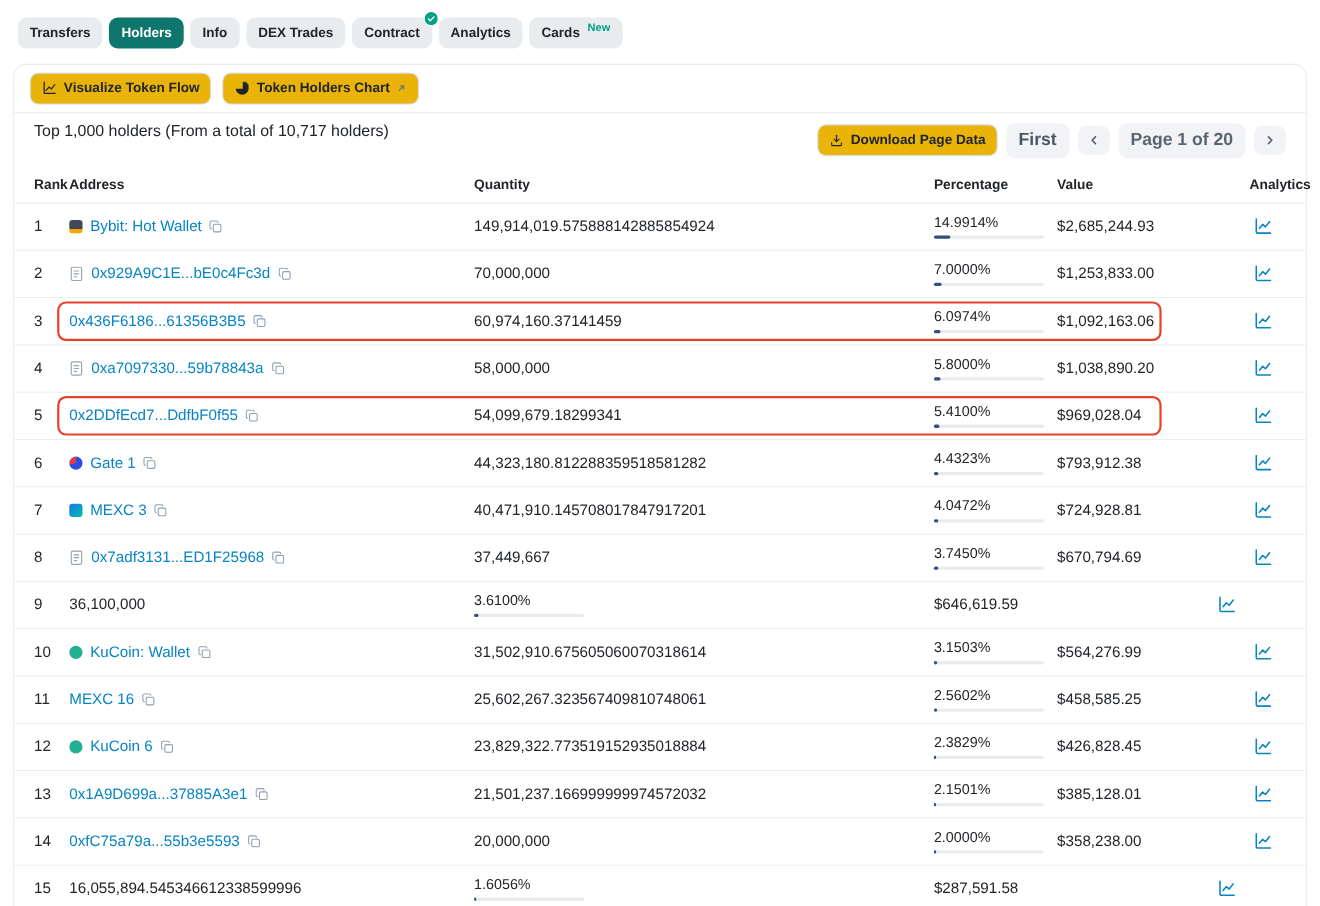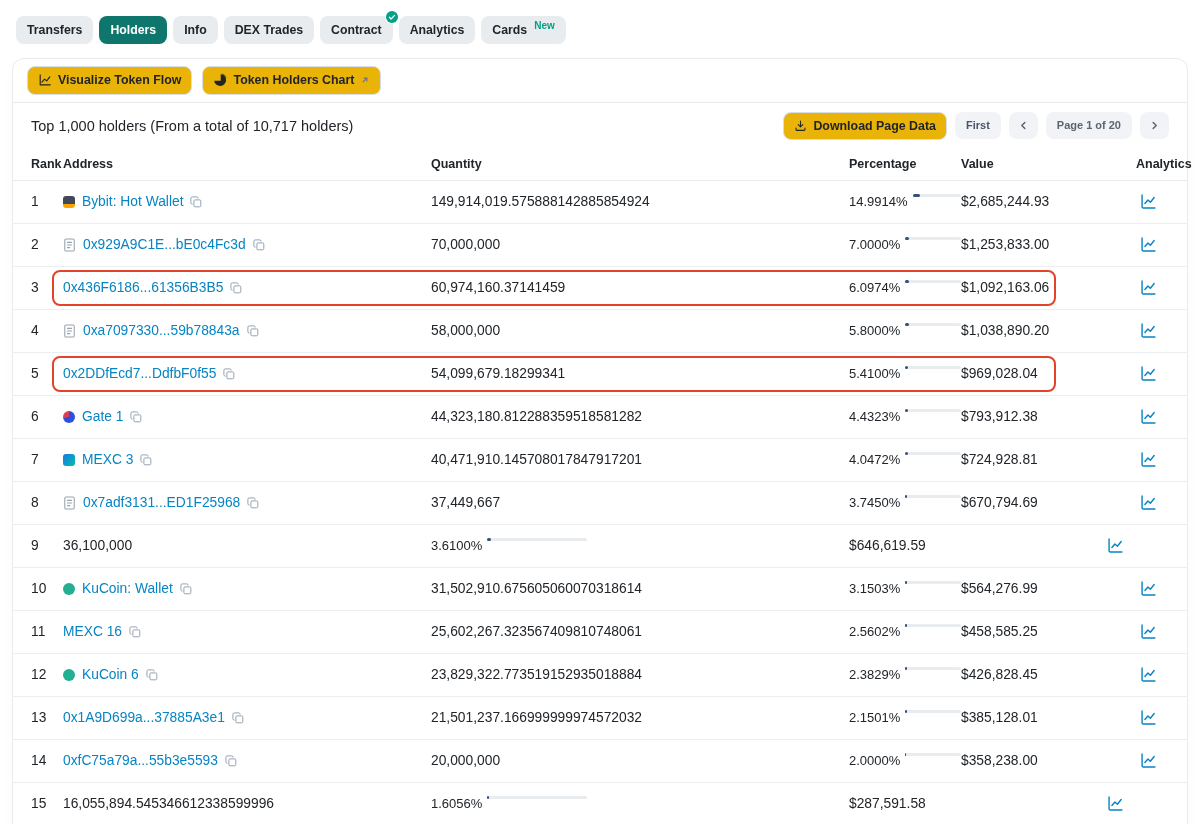--- a/index.html
+++ b/index.html
@@ -19,41 +19,41 @@
   
   .card { margin: 14px 12px 0; border: 1px solid #e9ecef; border-radius: 12px; height: 900px; background: #fff; box-shadow: 0 4px 14px rgba(0,0,0,.02); }
   .card-toolbar { display: flex; gap: 10px; padding: 7px 14px; border-bottom: 1px solid #e9ecef; }
   .btn {
     display: inline-flex; align-items: center; gap: 6px; background: #eab308; border: 1px solid #d8dee4;
     border-radius: 8px; padding: 6px 10px; font-size: 12.4px; font-weight: 600; color: #212529; cursor: pointer; line-height: 1.15;
   }
   .bicon, .ext { display: inline-flex; line-height: 0; }
 
   
-  .summary-row { display: flex; justify-content: space-between; align-items: center; padding: 9px 18px 8px; gap: 32px; }
+  .summary-row { display: flex; justify-content: space-between; align-items: flex-start; padding: 9px 18px 8px; gap: 32px; }
   .summary { font-size: 14.5px; color: #212529; }
   .pager { display: flex; gap: 8px; align-items: center; }
   .pbtn {
     background: #f1f3f6; border: none; border-radius: 8px; padding: 8px 11px;
-    font-size: 11px; font-weight: 600; color: #4a5568; cursor: pointer; display: inline-flex; align-items: center; line-height: 1;
+    font-size: 16px; font-weight: 600; color: #4a5568; cursor: pointer; display: inline-flex; align-items: center; line-height: 1;
   }
   .pbtn.chev { padding: 8px 9px; }
   .page-indicator { cursor: default; color: #5b6570; font-weight: 600; }
 
   
   .grid-cols { display: grid; grid-template-columns: 32px 368px 418px 112px 175px 1fr; align-items: center; }
   .thead { padding: 0 18px; height: 33px; border-bottom: 1px solid #e9ecef; font-size: 12.5px; font-weight: 700; }
   .thead .right { text-align: right; }
   .trow { position: relative; padding: 0 18px; height: 43px; border-bottom: 1px solid #eceff2; font-size: 13.8px; }
   .c-rank { color: #212529; }
   .c-addr { display: flex; align-items: center; gap: 7px; min-width: 0; }
   .addr-ic { display: inline-flex; line-height: 0; flex: none; }
   .addr-link { color: #0784c3; text-decoration: none; cursor: pointer; white-space: nowrap; }
   .copy { display: inline-flex; line-height: 0; cursor: pointer; }
-  .c-pct { display: flex; flex-direction: row; gap: 5px; }
+  .c-pct { display: flex; flex-direction: column; gap: 5px; }
   .pct-text { font-size: 13px; }
   .pct-bar { width: 100px; height: 3px; border-radius: 2px; background: #e9ecef; }
   .pct-fill { height: 100%; border-radius: 2px; background: #35507a; }
   .c-an { display: flex; justify-content: flex-end; padding-right: 12px; }
   .chart-icon { cursor: pointer; display: inline-flex; line-height: 0; }
 
   .hl { display: none; position: absolute; left: 39px; right: 131px; top: 3px; bottom: 3px;
         border: 2px solid #e2432a; border-radius: 8px; pointer-events: none; }
   .trow.highlighted .hl { display: block; }
 

